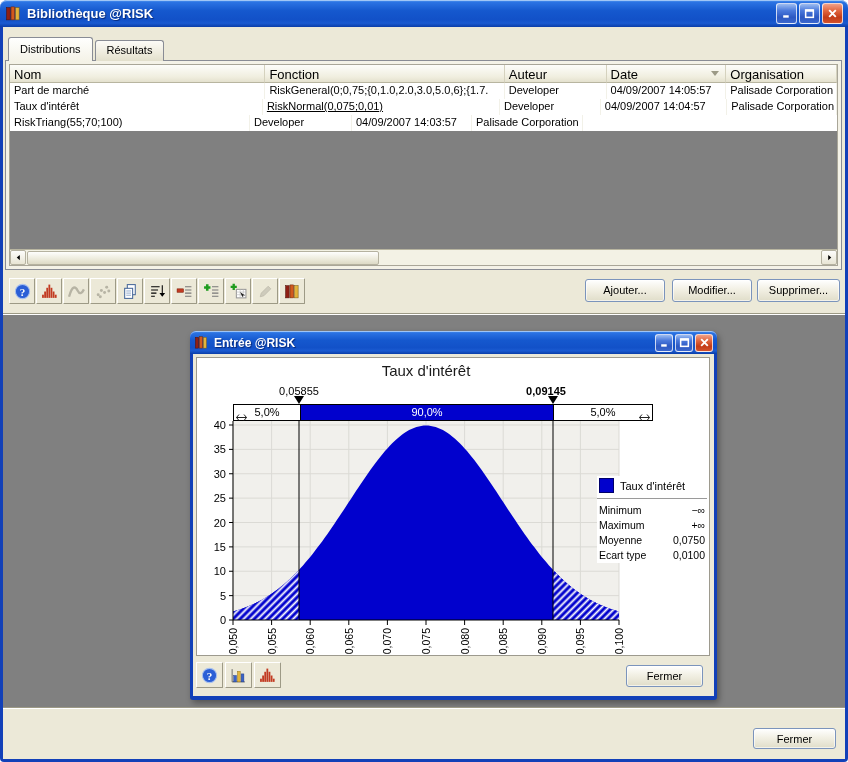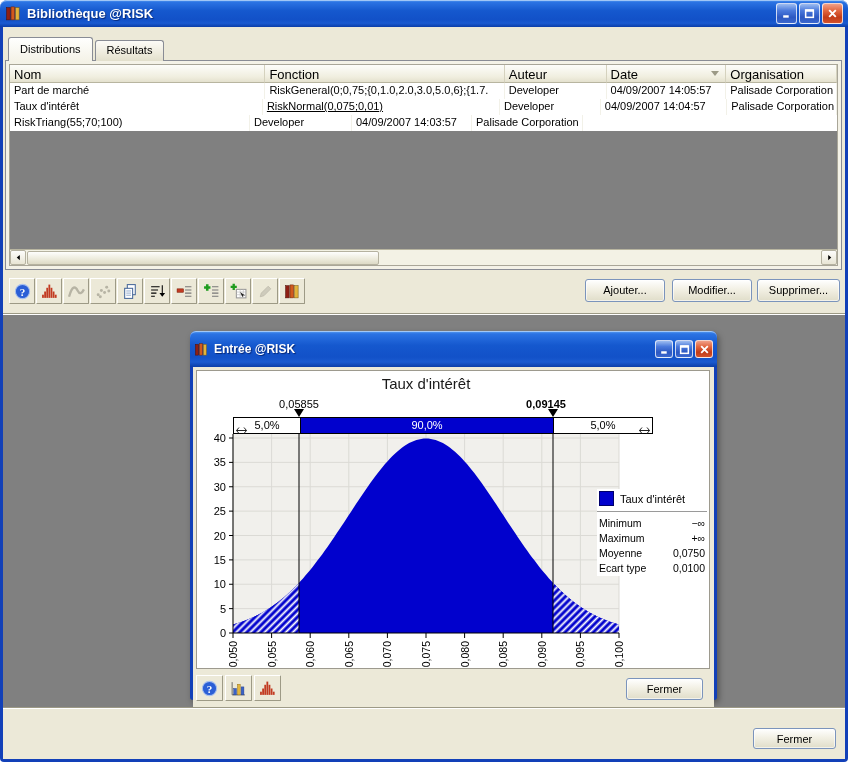--- a/index.html
+++ b/index.html
@@ -63,21 +63,21 @@
     box-shadow:inset 0 0 0 1px rgba(255,255,255,.6); }
 
   
   .mdi { position:absolute; left:0; top:286px; width:100%; height:394px; background:#808080;
     border-top:1px solid #9D9A86; box-shadow:inset 0 1px 0 #FFFFFF; }
 
   
   .inner-window { position:absolute; left:187px; top:17px; width:527px; height:369px;
     background:#1240B8; border-radius:6px 6px 3px 3px; padding:0 3px 3px;
     box-shadow:2px 3px 6px rgba(0,0,0,.35); }
-  .inner-window .titlebar { height:36px; margin:0 -3px; border-radius:6px 6px 0 0; padding:0 4px; }
+  .inner-window .titlebar { height:23px; margin:0 -3px; border-radius:6px 6px 0 0; padding:0 4px; }
   .inner-window .title-text { font-size:12px; }
   .inner-window .win-btn { width:18px; height:18px; }
   .inner-body { position:relative; background:#ECE9D8; height:342px; }
 
   
   .chart-panel { position:absolute; left:3px; top:3px; width:514px; height:299px; background:#fff;
     border:1px solid #9D9A8E; }
   .chart-title { position:absolute; left:36px; top:4px; width:386px; text-align:center;
     font-size:15px; color:#1a1a1a; }
   .plot-svg { position:absolute; left:0; top:0; width:512px; height:297px; }

